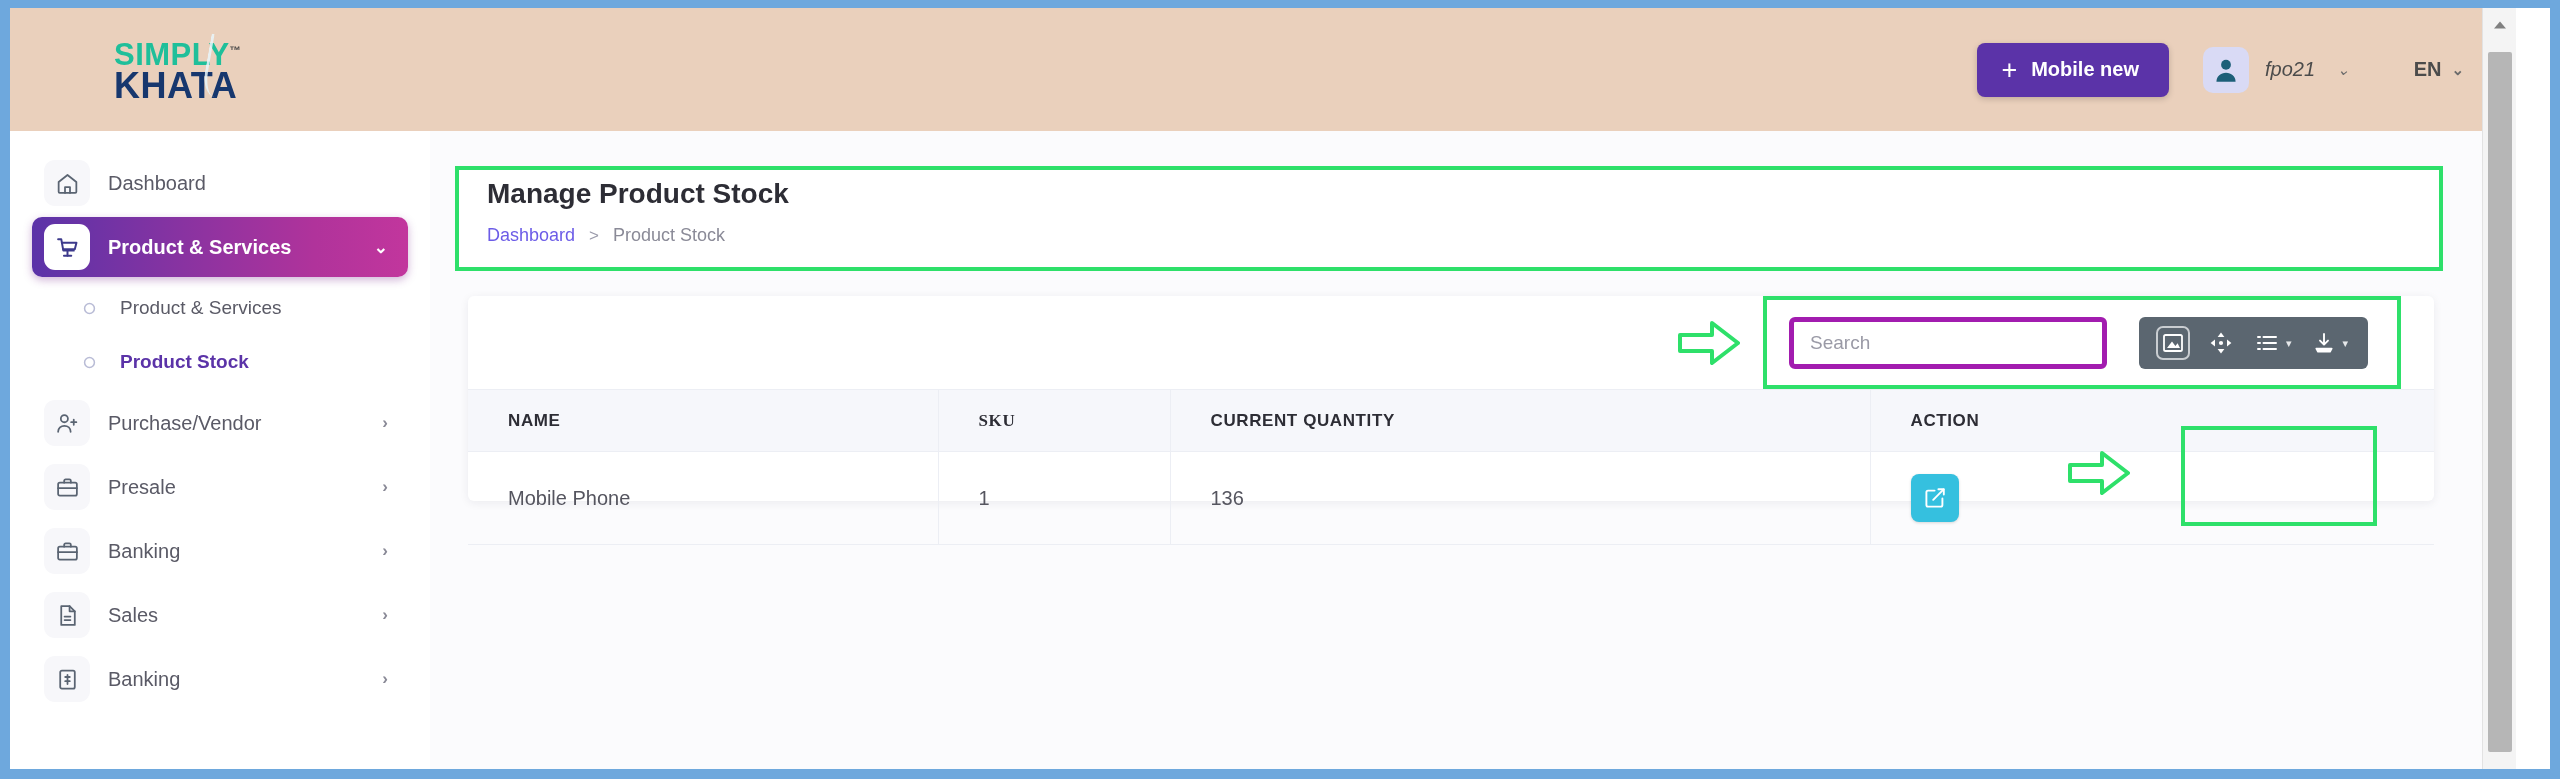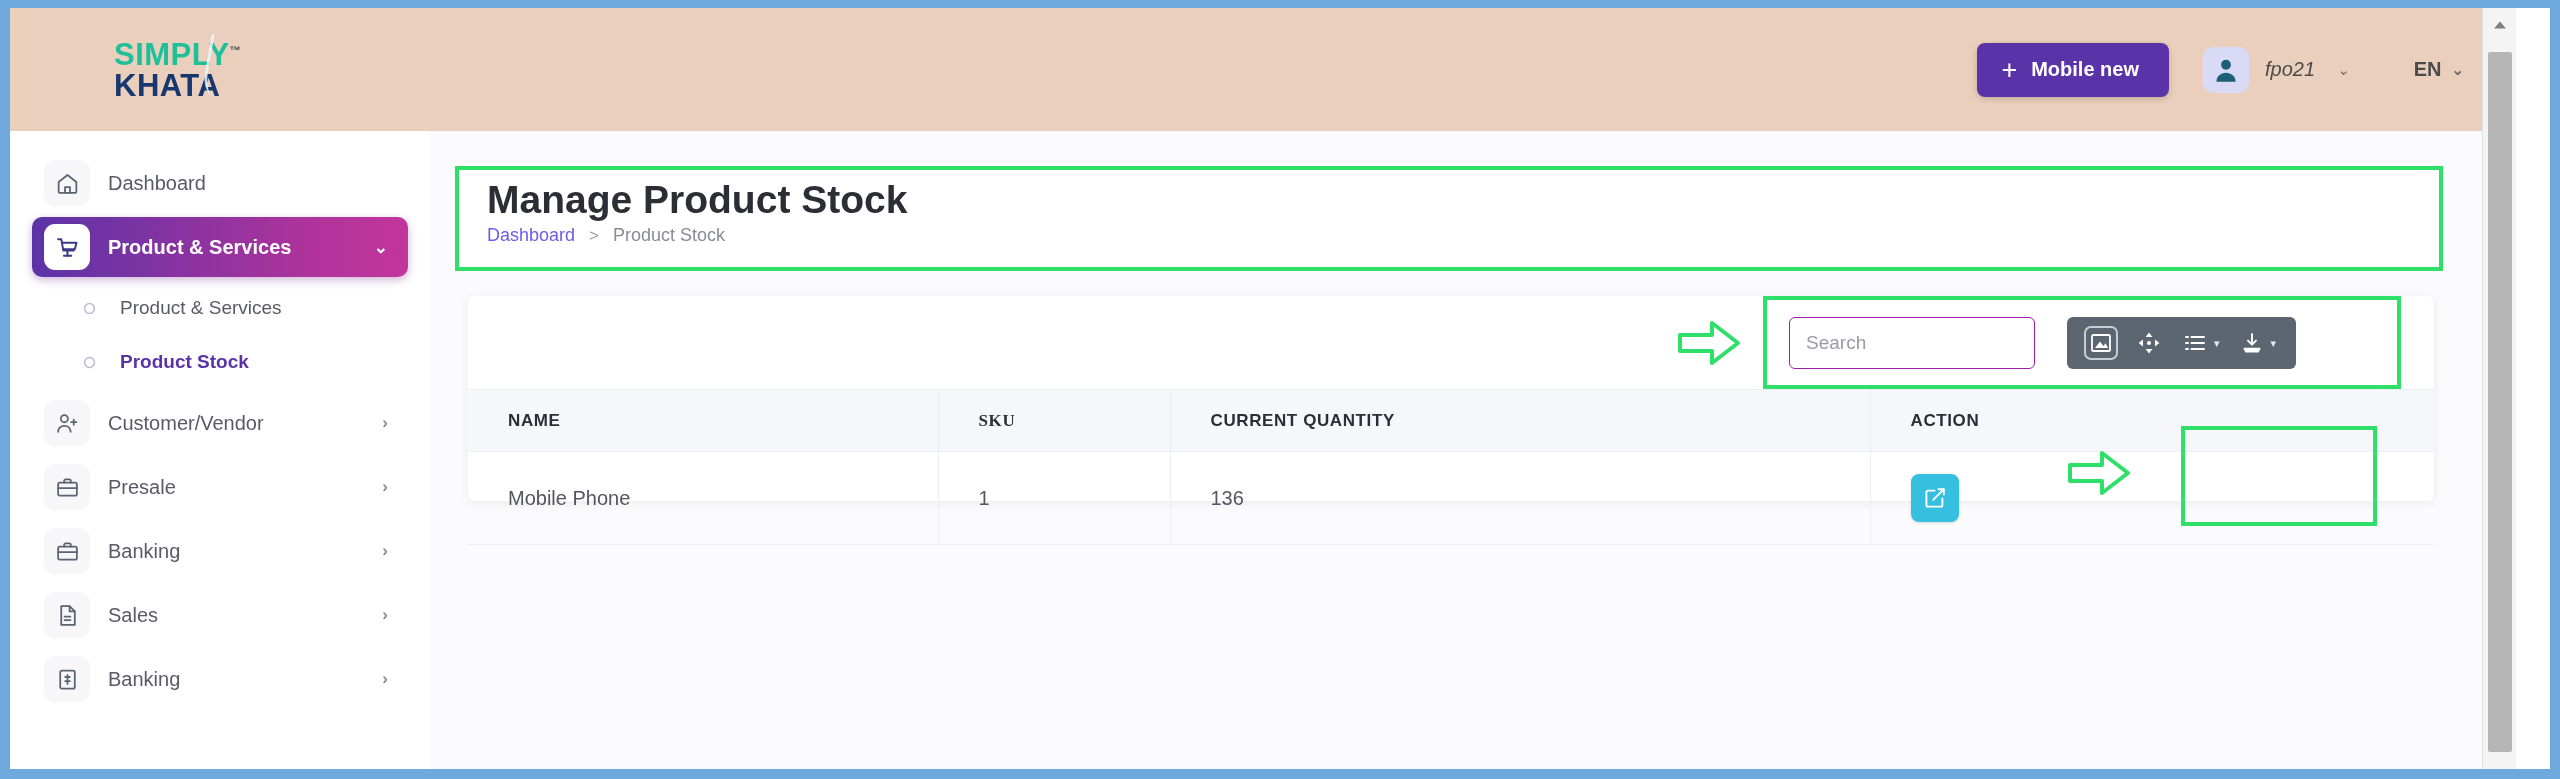--- a/index.html
+++ b/index.html
@@ -54,21 +54,21 @@
     position: relative;
     display: inline-block;
   }
   .logo-tm {
     font-size: 11px;
     color: #444;
     vertical-align: super;
     font-weight: 700;
   }
   .logo-line2 {
-    font-size: 31px;
+    font-size: 36px;
     font-weight: 700;
     letter-spacing: 0.5px;
     color: #17376e;
     line-height: 31px;
   }
   .logo-swoosh {
     position: absolute;
     left: 92px; top: 6px;
     width: 34px; height: 62px;
     border-left: 3px solid #e9f6fb;
@@ -223,21 +223,21 @@
   .title-block {
     position: absolute;
     left: 25px; top: 35px;
     width: 1988px; height: 105px;
     background: #ffffff;
     border: 4px solid #2ee06a;
   }
   .page-title {
     position: absolute;
     left: 28px; top: 8px;
-    font-size: 39px;
+    font-size: 28px;
     font-weight: 700;
     color: #2d2d35;
   }
   .breadcrumb {
     position: absolute;
     left: 28px; top: 55px;
     display: flex; align-items: center; gap: 14px;
     font-size: 18px;
   }
   .crumb-link { color: #6c5ce7; cursor: pointer; }
@@ -276,22 +276,22 @@
     left: 1295px; top: 0px;
     width: 638px; height: 93px;
     border: 4px solid #2ee06a;
     display: flex;
     align-items: center;
     padding-left: 22px;
     gap: 32px;
     background: #ffffff;
   }
   .search-input {
-    width: 246px; height: 52px;
-    border: 1px solid #a21caf;
+    width: 318px; height: 52px;
+    border: 5px solid #a21caf;
     border-radius: 6px;
     padding: 0 16px;
     font-size: 19px;
     color: #55555f;
     font-family: "Liberation Sans", sans-serif;
     background: #ffffff;
     outline: none;
   }
   .search-input::placeholder { color: #9a9aa6; }
 
@@ -496,21 +496,21 @@
       </div>
 
       <div class="nav-item">
         <span class="nav-ico">
           <svg viewBox="0 0 24 24" fill="none" stroke="#5a6472" stroke-width="1.7" stroke-linecap="round" stroke-linejoin="round">
             <circle cx="9" cy="7.4" r="3.4"></circle>
             <path d="M3 20c0-3.5 2.7-5.8 6-5.8s6 2.3 6 5.8"></path>
             <path d="M18 8.2v5M15.5 10.7h5"></path>
           </svg>
         </span>
-        <span class="nav-label">Customer/Vendor</span>
+        <span class="nav-label">Purchase/Vendor</span>
         <span class="nav-chev">›</span>
       </div>
 
       <div class="nav-item">
         <span class="nav-ico">
           <svg viewBox="0 0 24 24" fill="none" stroke="#5a6472" stroke-width="1.7" stroke-linecap="round" stroke-linejoin="round">
             <rect x="3" y="7.4" width="18" height="12.4" rx="1.6"></rect>
             <path d="M8.8 7.4V5.6a1.4 1.4 0 0 1 1.4-1.4h3.6a1.4 1.4 0 0 1 1.4 1.4v1.8"></path>
             <path d="M3 12.6h18"></path>
           </svg>

